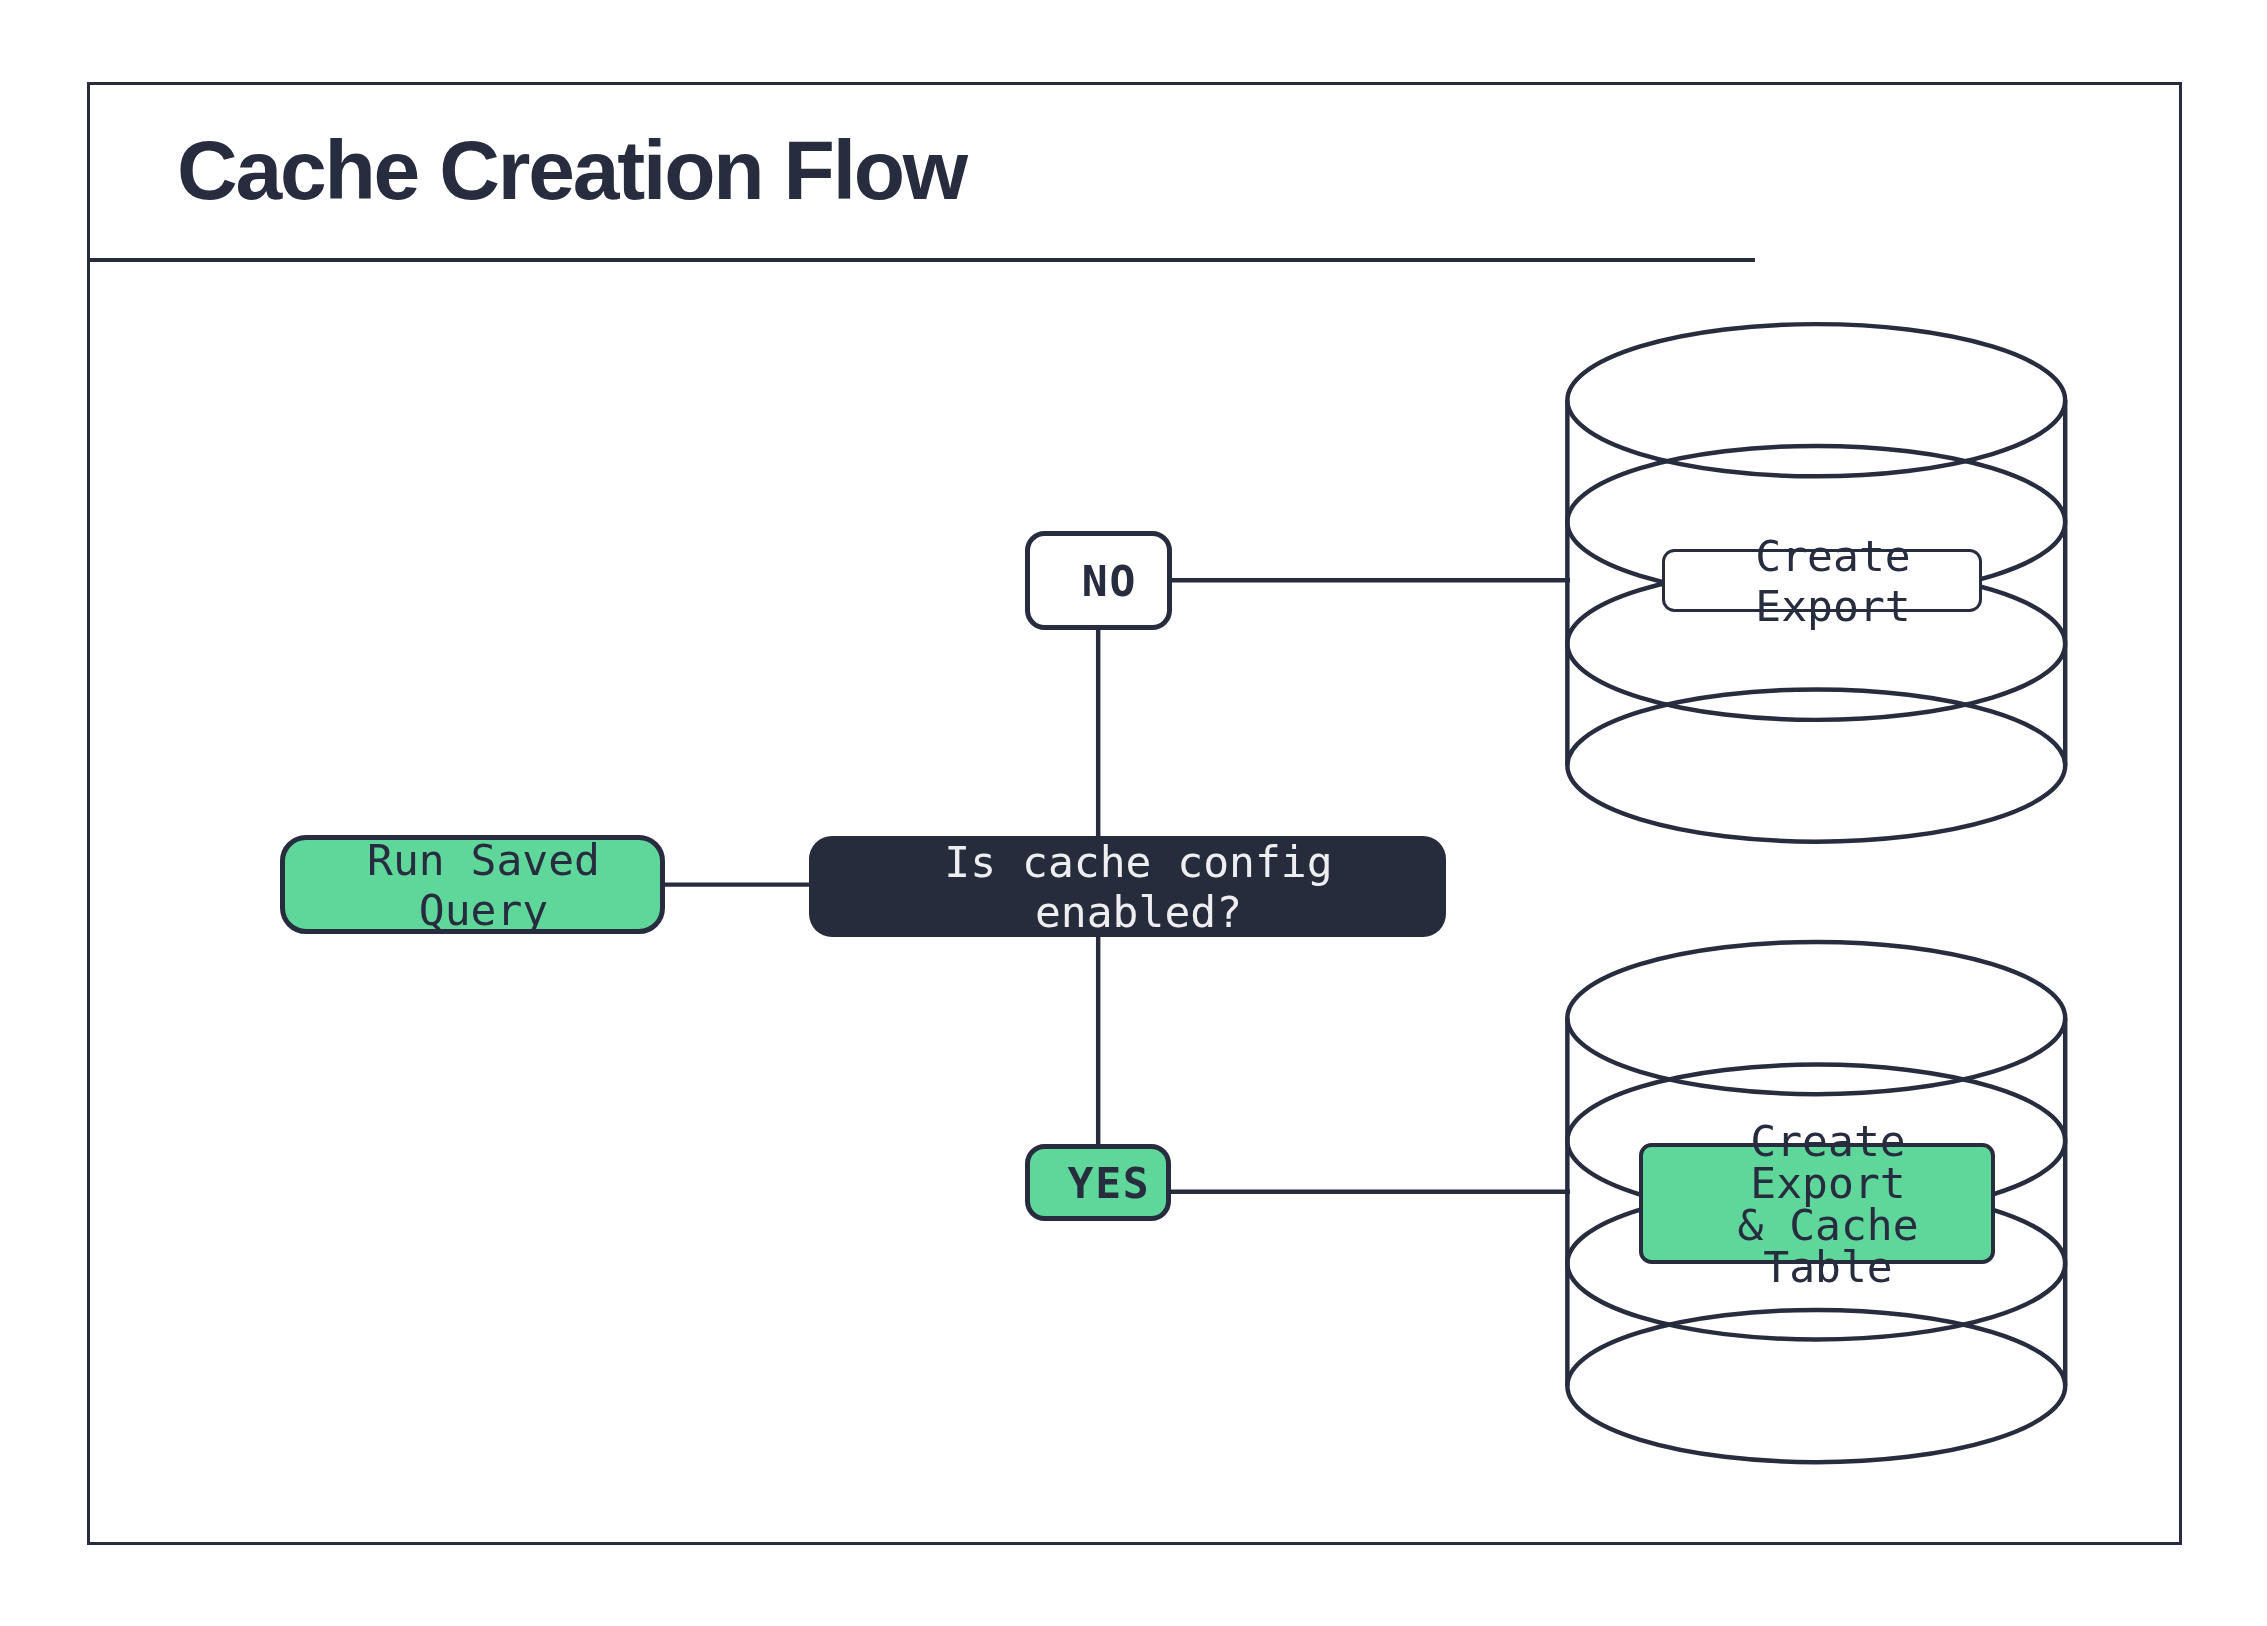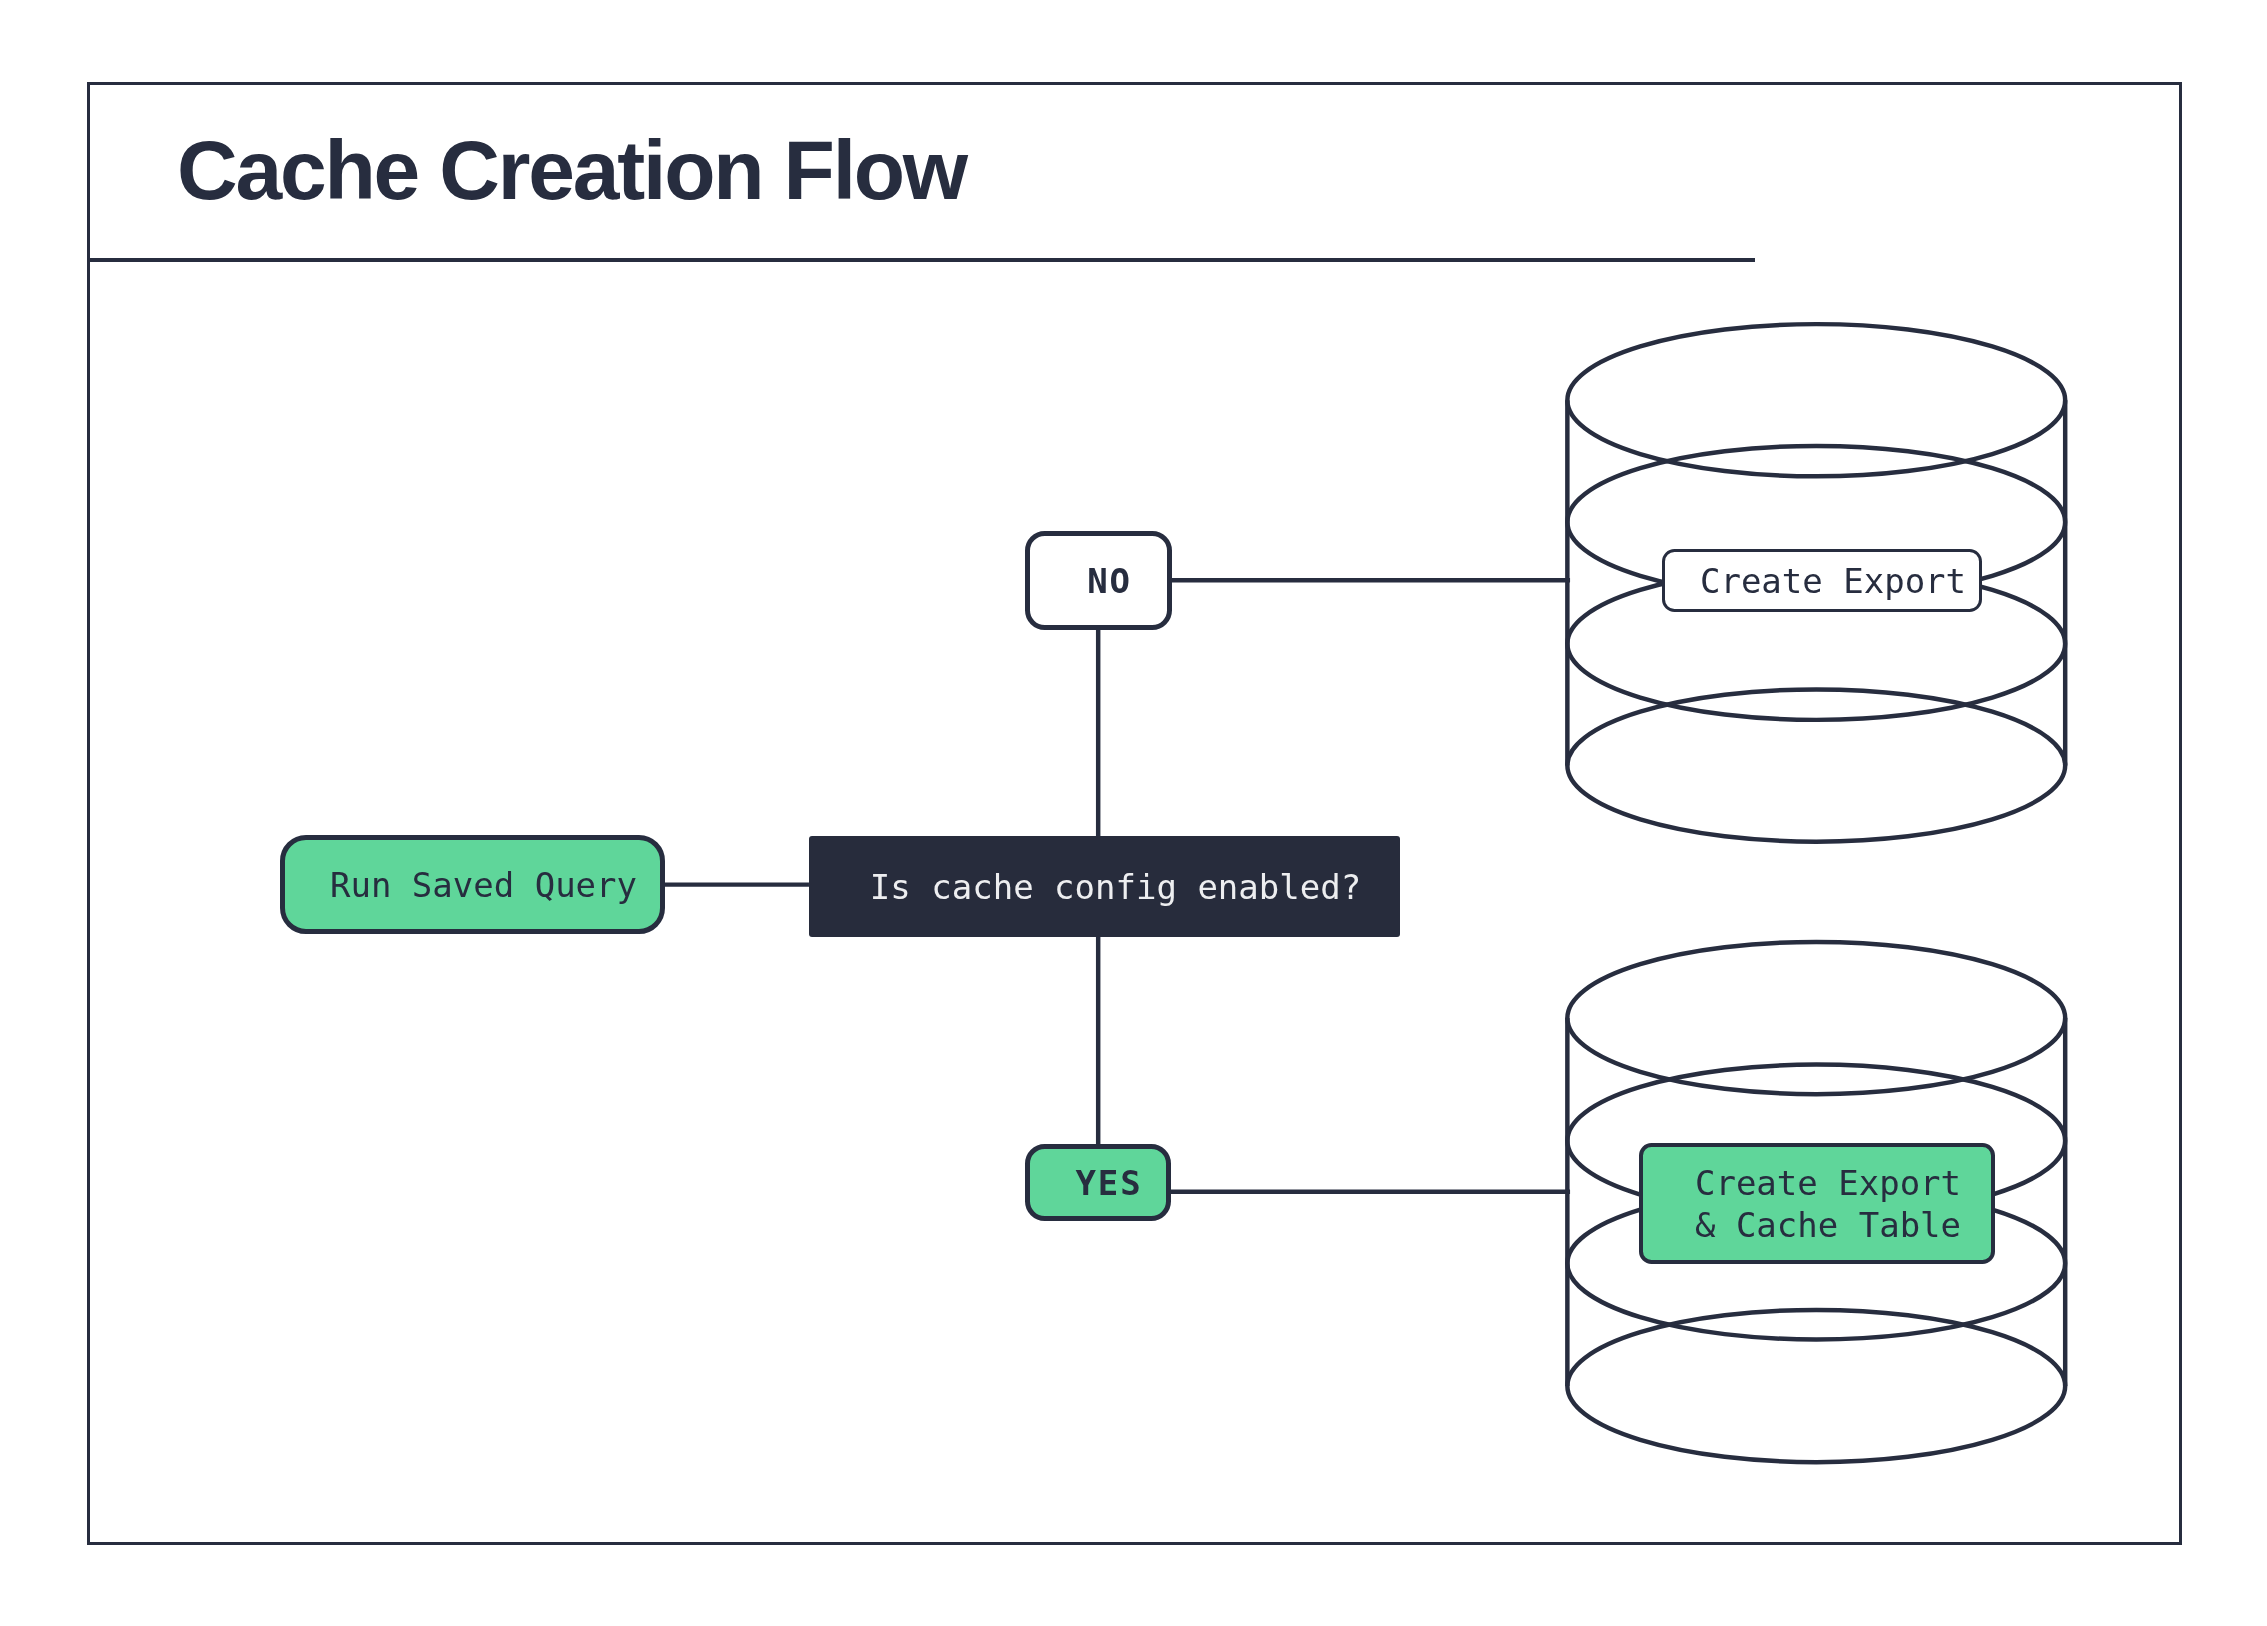--- a/index.html
+++ b/index.html
@@ -53,40 +53,40 @@
     color: #272D3F;
   }
   .node {
     position: absolute;
     box-sizing: border-box;
     display: flex;
     align-items: center;
     justify-content: center;
     text-align: center;
     font-family: "DejaVu Sans Mono", monospace;
-    font-size: 34px;
+    font-size: 43px;
     color: #272D3F;
     padding-left: 22px;
   }
   .node.start {
     left: 280px;
     top: 835px;
     width: 385px;
     height: 99px;
     background: #5FD69A;
     border: 5.4px solid #272D3F;
     border-radius: 26px;
   }
   .node.decision {
     left: 809px;
     top: 836px;
-    width: 591px;
+    width: 637px;
     height: 101px;
     background: #272C3C;
-    border-radius: 3px;
+    border-radius: 23px;
     color: #EDEEF0;
   }
   .node.branch {
     width: 147px;
     height: 99px;
     border: 5.4px solid #272D3F;
     border-radius: 19.7px;
     font-weight: 700;
     letter-spacing: 1.8px;
   }

